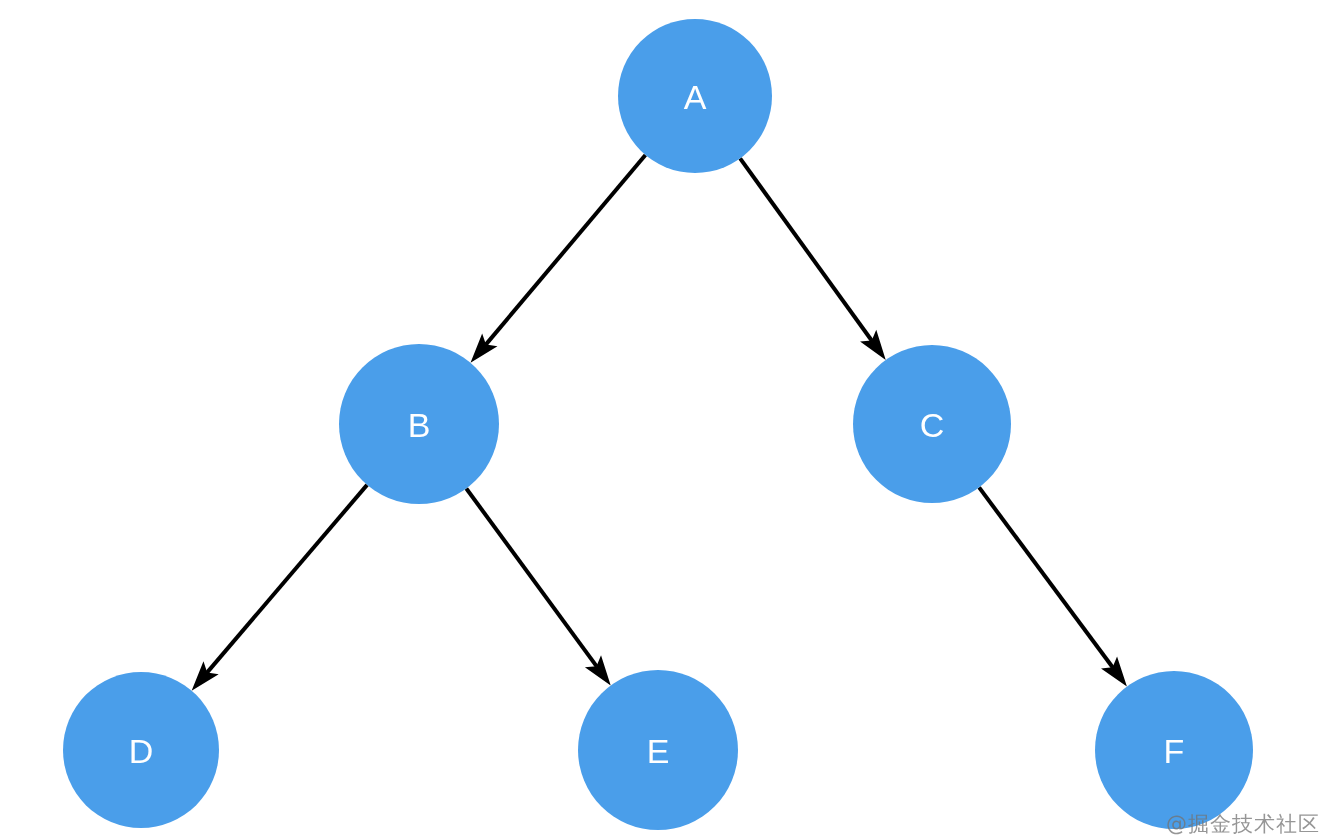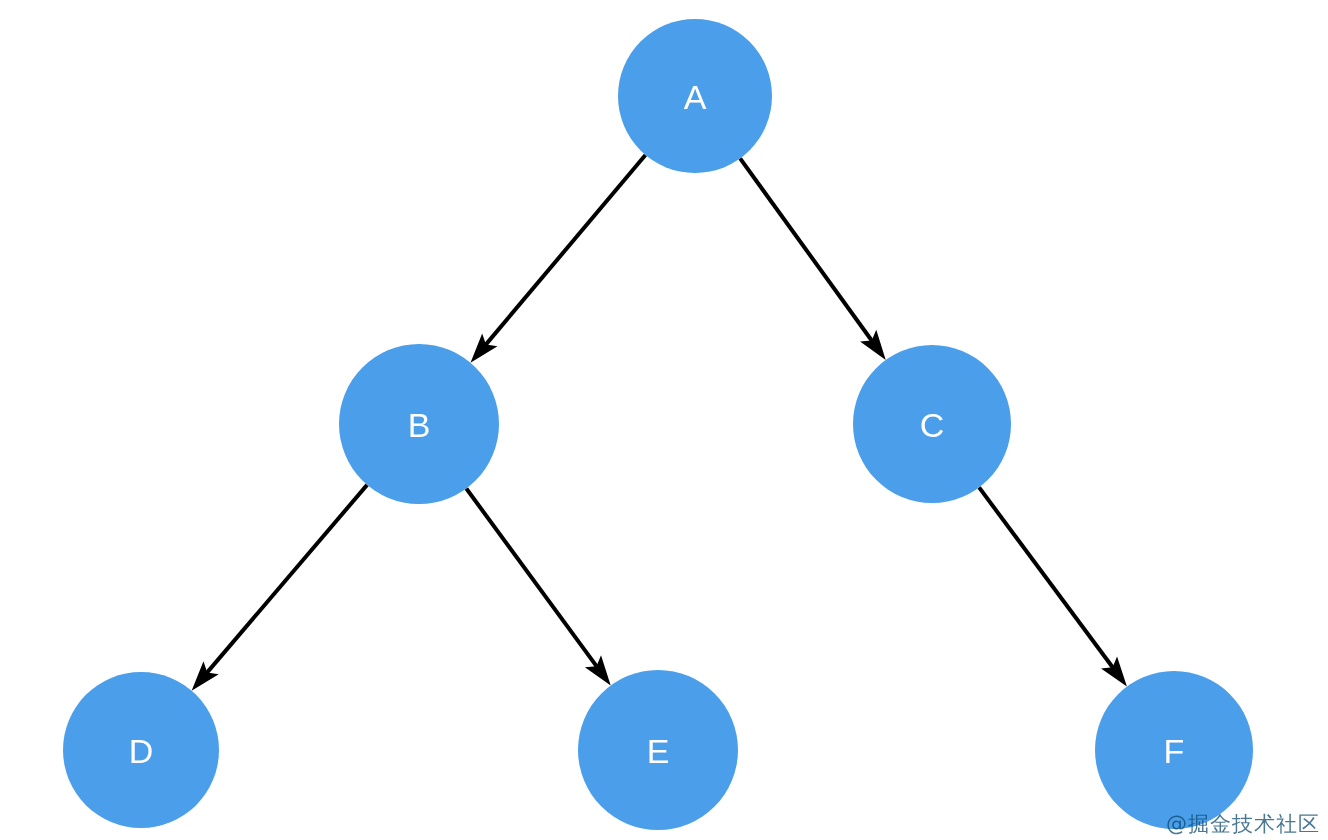--- a/index.html
+++ b/index.html
@@ -43,21 +43,21 @@
   .tree-edge-line {
     stroke-linecap: butt;
   }
   #watermark {
     position: absolute;
     right: 8px;
     bottom: 2px;
     font-family: "DejaVu Sans", sans-serif;
     font-size: 21px;
     letter-spacing: 1px;
-    color: #0c4a6e;
+    color: #737373;
     opacity: 0.75;
     white-space: nowrap;
     user-select: none;
     pointer-events: none;
   }
 </style>
 </head>
 <body>
 
 <div id="diagram-root">

